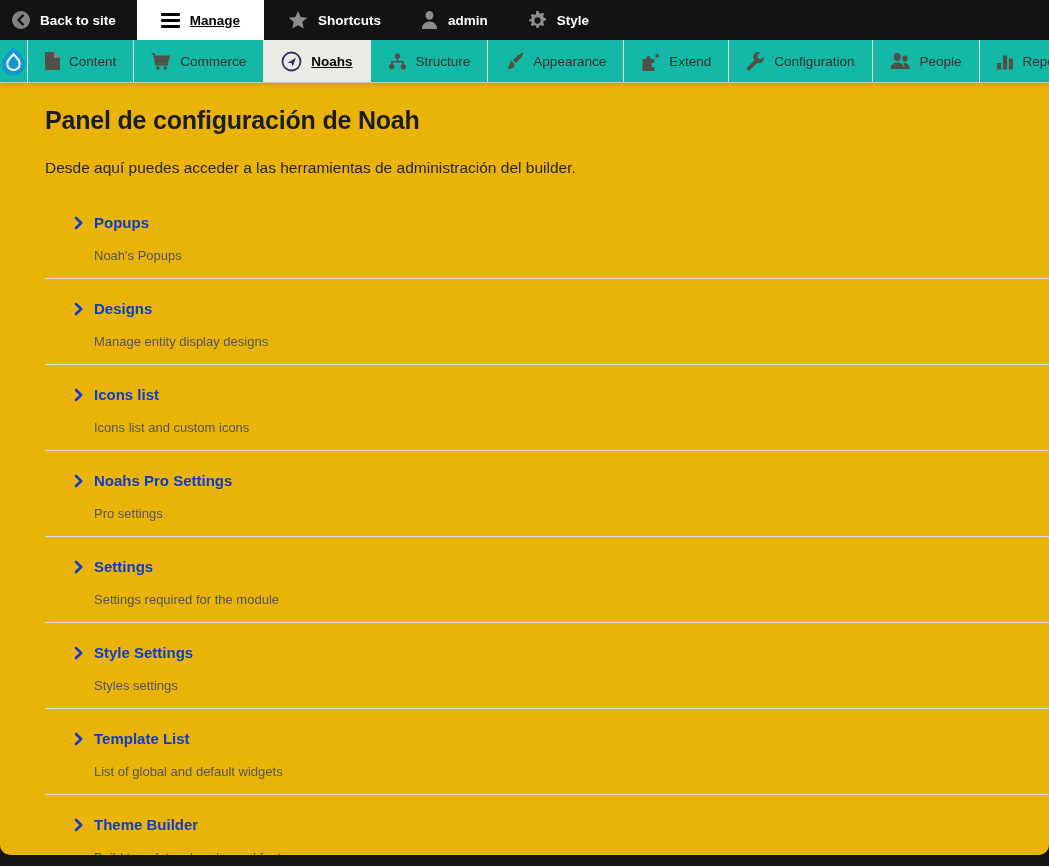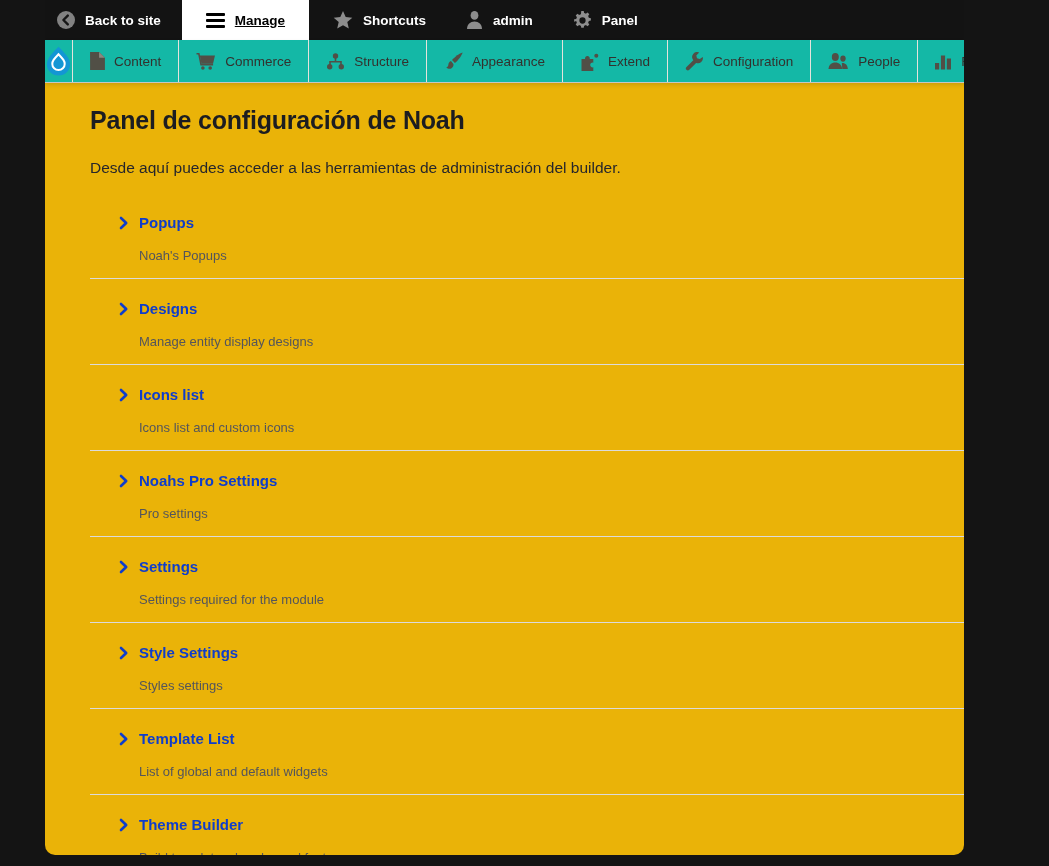--- a/index.html
+++ b/index.html
@@ -1,17 +1,17 @@
 <!DOCTYPE html>
 <html><head>
 <meta charset="utf-8">
 <style>
   * { margin:0; padding:0; box-sizing:border-box; }
   body { font-family:"Liberation Sans", sans-serif; background:#141414; }
-  .screen { width:919px; height:866px; background:#141414; display:flex; flex-direction:column; overflow:hidden;margin-left:45px; }
+  .screen { width:1049px; height:866px; background:#141414; display:flex; flex-direction:column; overflow:hidden; }
 
   
   .topbar { flex:0 0 40px; background:#131313; display:flex; align-items:stretch; }
   .tb-item { display:flex; align-items:center; gap:10px; padding:0 16px; color:#fff;
              font-size:13.5px; font-weight:bold; cursor:pointer; white-space:nowrap; }
   .tb-item.first { padding:0 16px 0 12px; }
   .tb-item.manage { background:#fff; color:#000; padding:0 24px; margin-left:5px;text-decoration:underline; }
   .tb-item.gap { margin-left:8px; }
   .tb-icon { display:flex; align-items:center; }
 
@@ -91,21 +91,21 @@
       </span>
       <span>admin</span>
     </div>
 
     <div class="tb-item gap">
       <span class="tb-icon">
         <svg width="19" height="19" viewBox="0 0 20 20">
             <path fill-rule="evenodd" fill="#8d8d8d" d="M8.7 0h2.6l.4 2.2c.64.16 1.24.42 1.8.75l1.84-1.3 1.84 1.84-1.3 1.84c.33.56.59 1.16.75 1.8l2.2.4v2.6l-2.2.4c-.16.64-.42 1.24-.75 1.8l1.3 1.84-1.84 1.84-1.84-1.3c-.56.33-1.16.59-1.8.75l-.4 2.2H8.7l-.4-2.2a7.3 7.3 0 0 1-1.8-.75l-1.84 1.3-1.84-1.84 1.3-1.84a7.3 7.3 0 0 1-.75-1.8L1.2 11.3V8.7l2.2-.4c.16-.64.42-1.24.75-1.8l-1.3-1.84L4.7 2.82l1.84 1.3c.56-.33 1.16-.59 1.8-.75zM10 6.7a3.3 3.3 0 1 0 0 6.6 3.3 3.3 0 0 0 0-6.6z"></path>
           </svg>
       </span>
-      <span>Panel</span>
+      <span>Style</span>
     </div>
   </header>
 
   <nav class="tray">
     <div class="tray-item logo">
       <span class="ti">
         <svg width="27" height="30" viewBox="0 0 26 30">
             <path d="M13 0.8C13 0.8 6.1 7.7 3.9 11 2.2 13.6 1.4 15.9 1.4 18.4 1.4 24.6 6.6 29.4 13 29.4 19.4 29.4 24.6 24.6 24.6 18.4 24.6 15.9 23.8 13.6 22.1 11 19.9 7.7 13 0.8 13 0.8Z" fill="#1396d4"></path>
             <path d="M13 8.2C13 8.2 9.3 12.1 8.1 13.9 7.2 15.3 6.8 16.5 6.8 17.9 6.8 21.4 9.6 24.1 13 24.1 16.4 24.1 19.2 21.4 19.2 17.9 19.2 16.5 18.8 15.3 17.9 13.9 16.7 12.1 13 8.2 13 8.2Z" fill="none" stroke="#fff" stroke-width="2"></path>
           </svg>
@@ -127,20 +127,29 @@
         <svg width="20" height="17" viewBox="0 0 20 17">
             <path d="M3.8 2.6h15.2l-2 8.2H5.5z" fill="#514f46"></path>
             <path d="M0.5 0h3l2.2 10.8h11.4v1.6H4.4L2.2 1.6H0.5z" fill="#514f46"></path>
             <circle cx="6.9" cy="15" r="1.8" fill="#514f46"></circle>
             <circle cx="14.2" cy="15" r="1.8" fill="#514f46"></circle>
           </svg>
       </span>
       <span class="tray-label">Commerce</span>
     </a>
 
+    <a class="tray-item active">
+      <span class="ti">
+        <svg width="21" height="21" viewBox="0 0 21 21">
+            <circle cx="10.5" cy="10.5" r="9" fill="none" stroke="#33325c" stroke-width="1.8"></circle>
+            <path d="M6.4 12.1l8.6-5.4-3.2 8.6-1.6-3.3z" fill="#33325c"></path>
+          </svg>
+      </span>
+      <span class="tray-label">Noahs</span>
+    </a>
 
     <a class="tray-item">
       <span class="ti">
         <svg width="19" height="17" viewBox="0 0 19 17">
             <path d="M9.5 4v4M4 13V8.7h11V13" stroke="#514f46" stroke-width="1.6" fill="none"></path>
             <circle cx="9.5" cy="3" r="2.7" fill="#514f46"></circle>
             <circle cx="3.7" cy="13.8" r="2.7" fill="#514f46"></circle>
             <circle cx="15.3" cy="13.8" r="2.7" fill="#514f46"></circle>
           </svg>
       </span>

